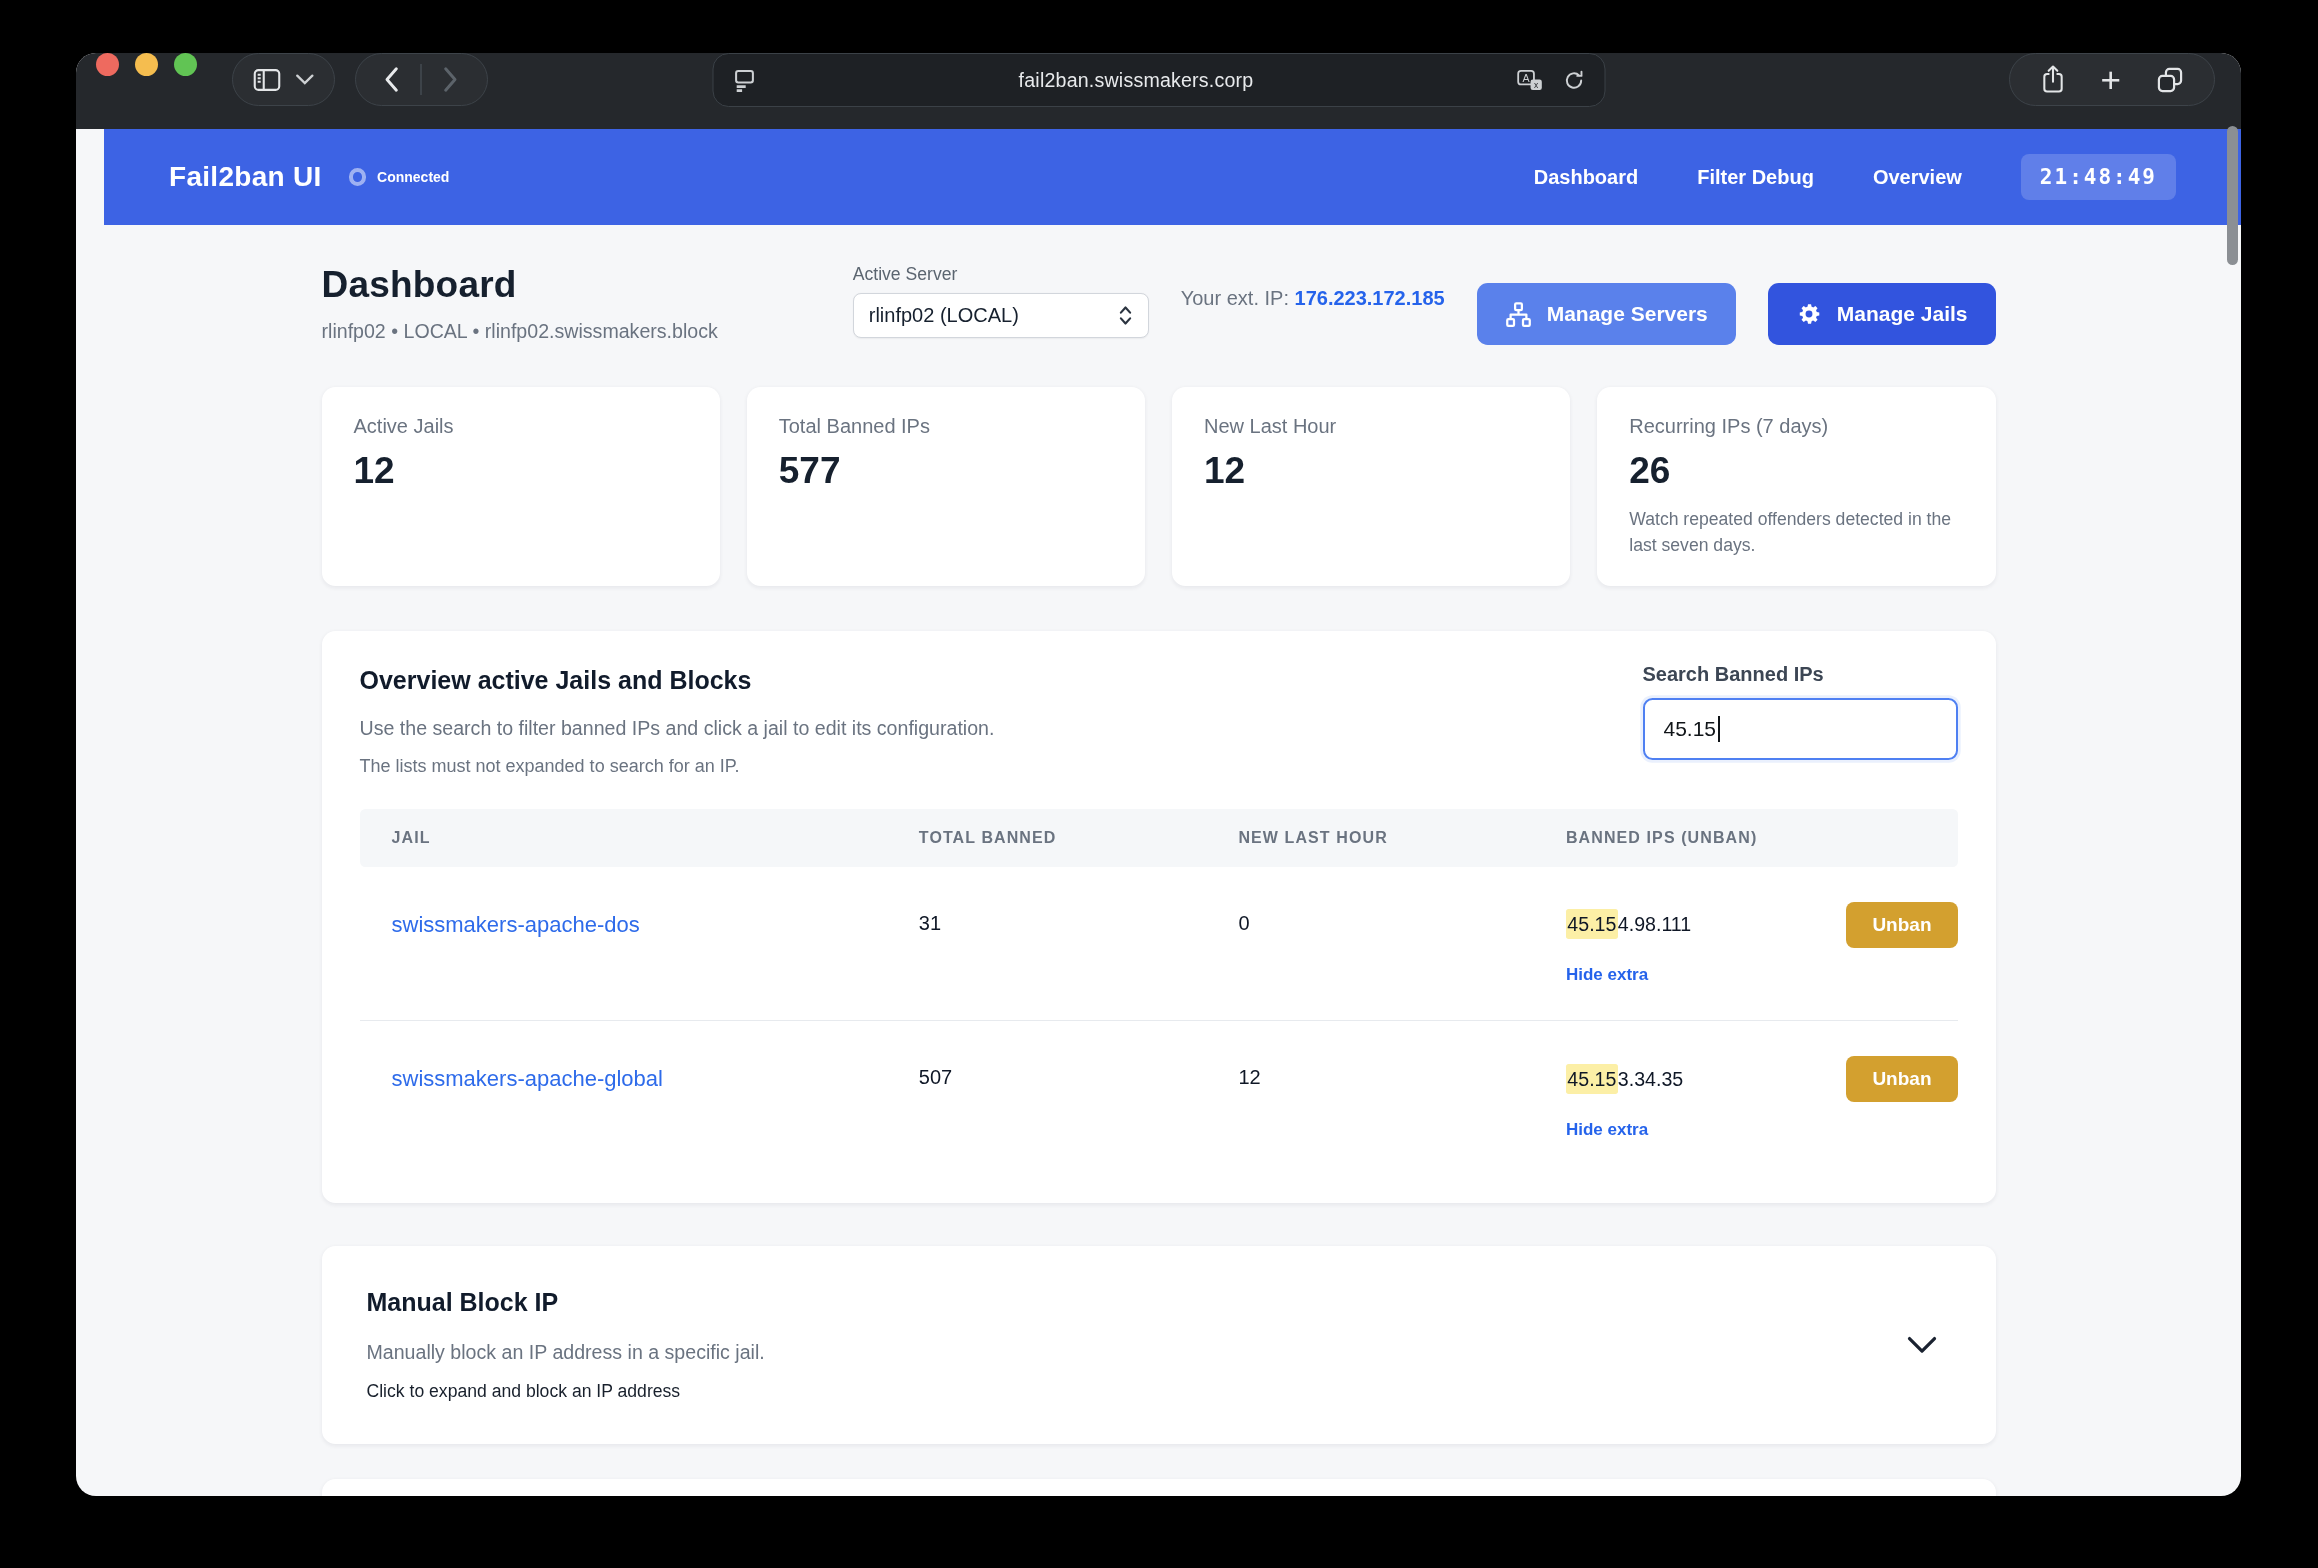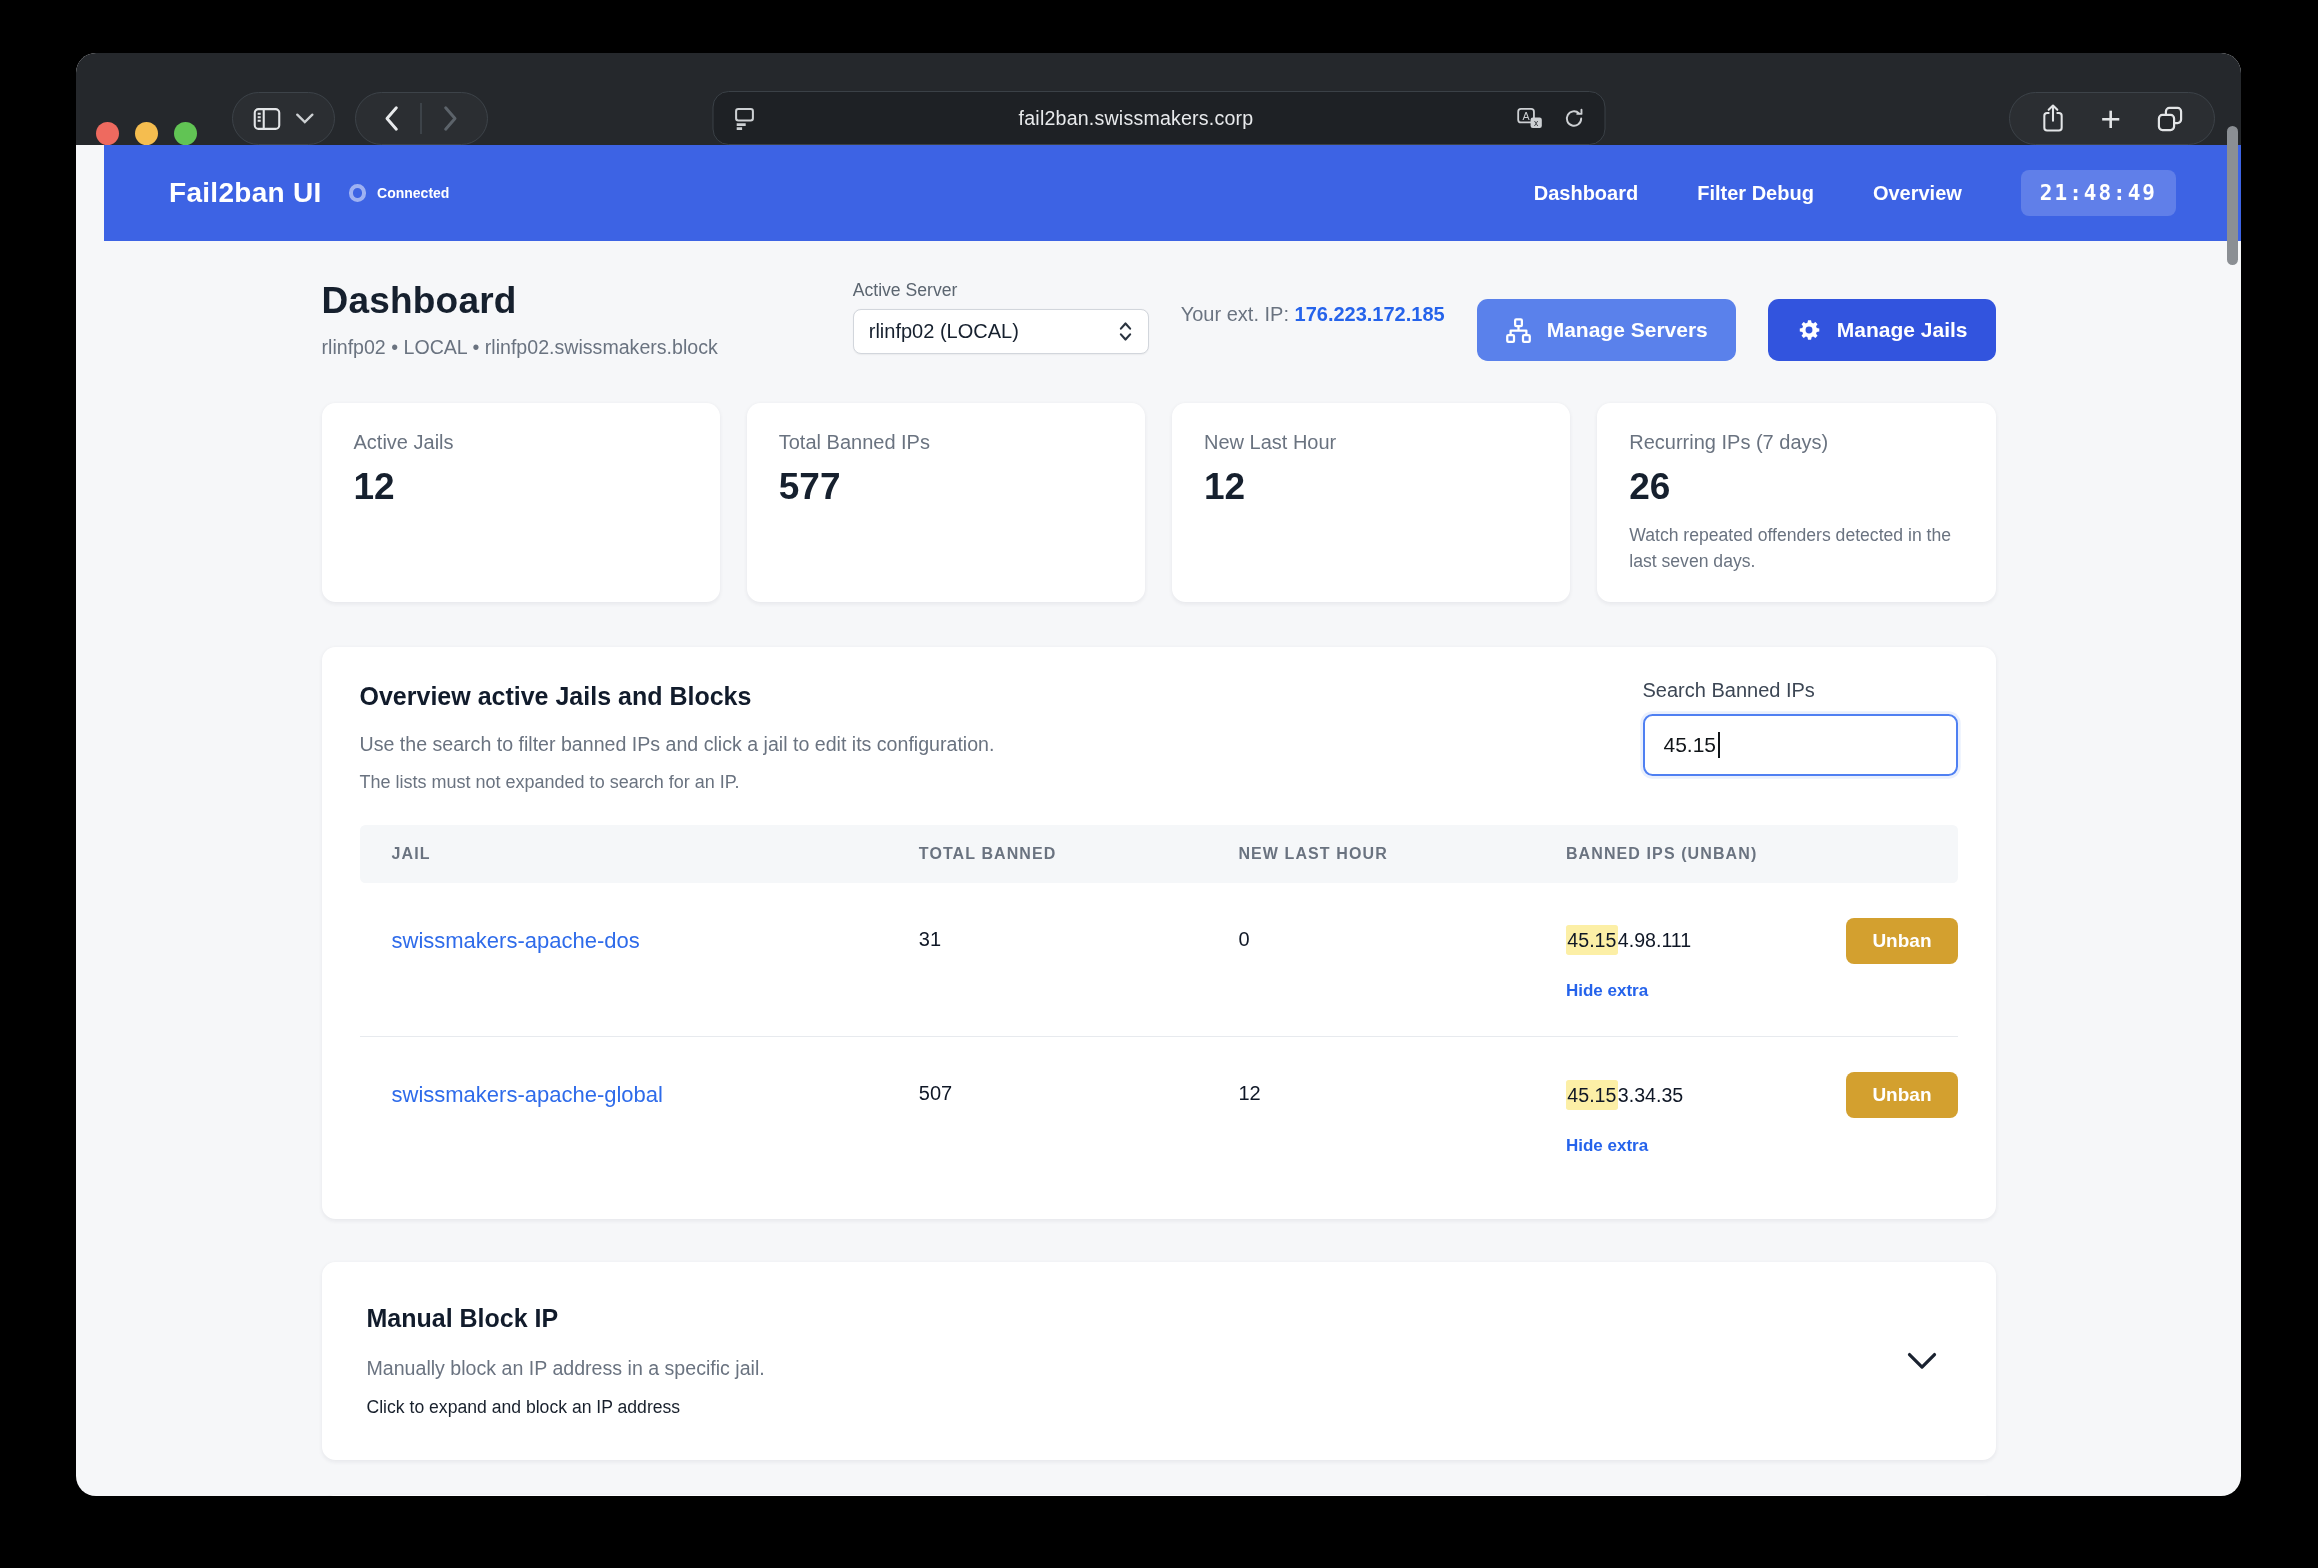--- a/index.html
+++ b/index.html
@@ -3,21 +3,21 @@
 <meta charset="utf-8">
 <style>
   * { margin:0; padding:0; box-sizing:border-box; }
   html,body { width:2319px; height:1569px; background:#000; font-family:"Liberation Sans", sans-serif; overflow:hidden; }
 
   
   .window { position:absolute; left:76px; top:53px; width:2165px; height:1443px;
             border-radius:20px; overflow:hidden; background:#f6f7f9; }
 
   
-  .toolbar { position:relative; height:92px; background:#25282c; display:flex; align-items:flex-end; padding:0 20px; }
+  .toolbar { position:relative; height:76px; background:#25282c; display:flex; align-items:flex-start; padding:0 20px; }
   .traffic { display:flex; gap:16px; }
   .dot { width:23px; height:23px; border-radius:50%; }
   .dot.red{background:#ee6a5f;} .dot.yellow{background:#f5bd4f;} .dot.green{background:#61c454;}
   .pill { display:flex; align-items:center; border:1.4px solid #3d4349; background:rgba(255,255,255,0.03);
           border-radius:27px; height:53px; color:#dfe2e4; }
   .pill.sidebar { margin-left:35px; padding:0 20px; gap:15px; }
   .pill.navbtns { margin-left:20px; padding:0 6.8px; }
   .navbtn { width:58px; height:47px; display:flex; align-items:center; justify-content:center; }
   .nav-divider { width:1.4px; height:31px; background:#3d4349; }
   .fwd { color:#5c636a; }
@@ -72,21 +72,21 @@
   .card .value { margin-top:12px; font-size:37px; font-weight:700; color:#16202e; }
   .card .note { margin-top:15px; font-size:17.6px; color:#6a7380; line-height:1.45; }
 
   
   .panel { background:#fff; border-radius:13.5px; box-shadow:0 1.4px 4px rgba(25,35,55,.07); }
   .overview { margin-top:45px; position:relative; padding:35px 38px 28px; }
   .panel-title { font-size:25px; font-weight:700; color:#111b2b; }
   .overview .desc1 { margin-top:21.6px; font-size:19.6px; color:#6a7380; }
   .overview .desc2 { margin-top:16px; font-size:18px; color:#6a7380; }
   .search-block { position:absolute; top:32px; right:38px; width:315px; }
-  .search-label { font-size:20px; color:#3c4654; font-weight:400; }
+  .search-label { font-size:20px; color:#3c4654; font-weight:700; }
   .search-input { margin-top:12px; height:62px; border:2.7px solid #4f80f2; border-radius:9.5px;
                   background:#fff; display:flex; align-items:center; padding:0 19px;
                   font-size:21px; color:#101418; box-shadow:0 0 0 2.7px rgba(79,128,242,.12); }
   .caret { display:inline-block; width:2px; height:26px; background:#101418; margin-left:2px; }
 
   table.jails { width:100%; margin-top:32px; border-collapse:collapse; }
   table.jails th { background:#f5f7f9; text-align:left; font-size:16px; font-weight:600;
                    letter-spacing:1.1px; color:#6a7380; padding:20px 0; }
   table.jails th:first-child { padding-left:32px; border-radius:5.4px 0 0 5.4px; }
   table.jails th:last-child { border-radius:0 5.4px 5.4px 0; }

